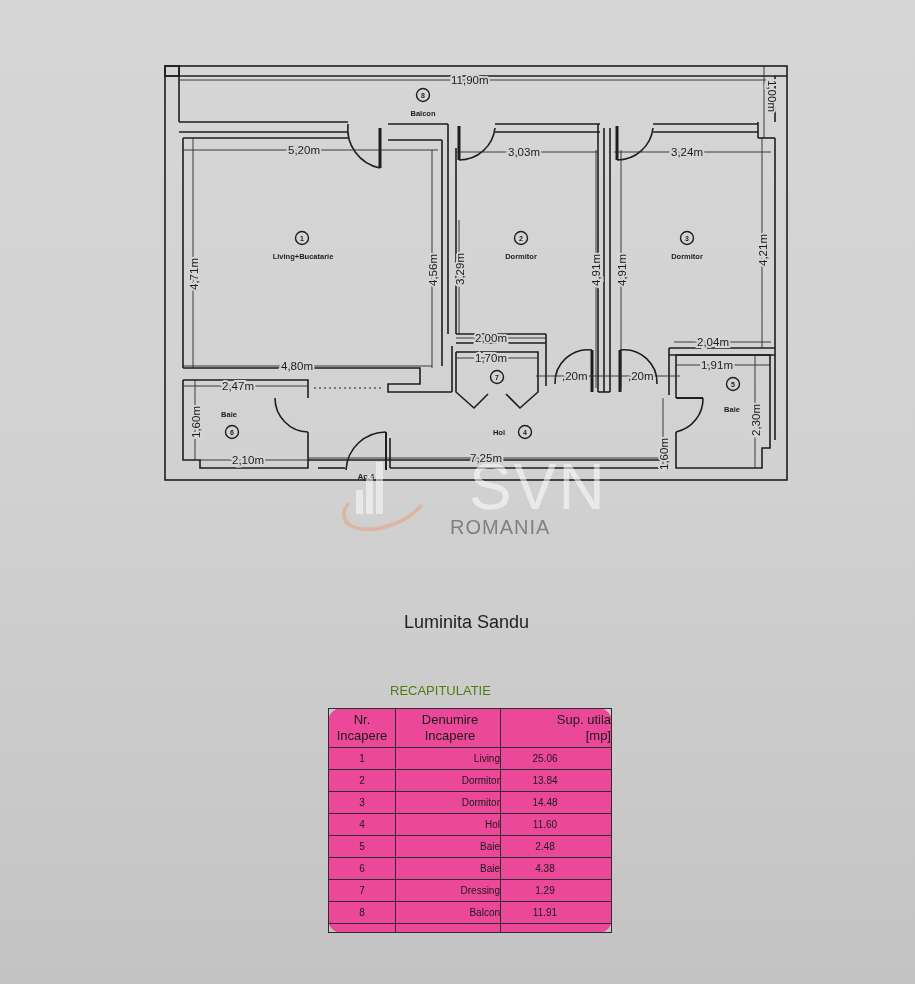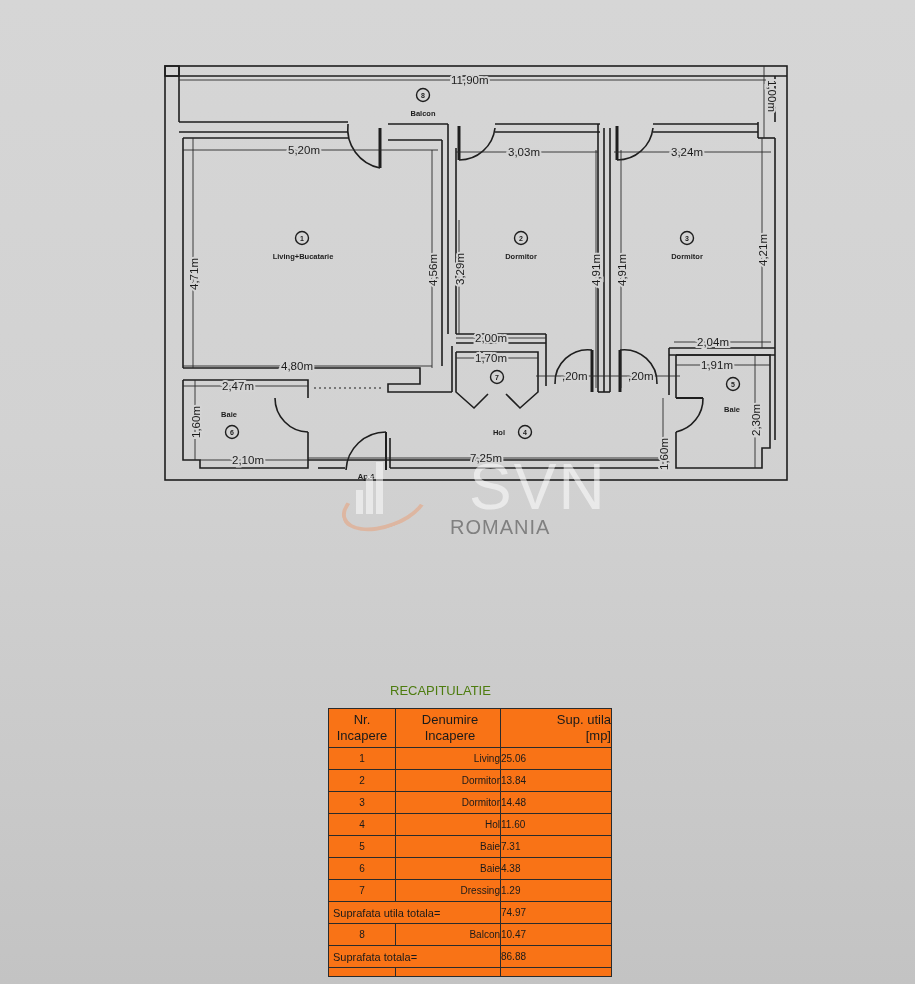--- a/index.html
+++ b/index.html
@@ -16,26 +16,26 @@
   .wm { position:absolute; left:330px; top:448px; width:260px; height:110px; pointer-events:none; }
   .wm-svn { position:absolute; left:98px; top:2px; font-size:64px; color:#ffffff; opacity:0.55; letter-spacing:2px; font-family:"Liberation Sans", sans-serif;margin-left:41px; }
   .wm-ro { position:absolute; left:120px; top:68px; font-size:20px; color:#737373; opacity:0.85; letter-spacing:1px; font-family:"Liberation Sans", sans-serif; }
   .wm-arc { position:absolute; left:10px; top:32px; width:82px; height:40px; border:4px solid #e8a27c; border-radius:50%; opacity:0.55; border-top-color:transparent; border-right-color:transparent; transform:rotate(-20deg); }
   .wm-bars { position:absolute; left:26px; top:8px; width:40px; height:58px; }
   .wm-bars span { position:absolute; bottom:0; width:7px; background:#ffffff; opacity:0.5; }
   .sig { position:absolute; left:404px; top:612px; font-family:"Liberation Sans", sans-serif; color:#222; }
   .sig-name { font-size:18px; margin-bottom:8px; }
   .sig-line { font-size:18px; line-height:22px; }
   .recap { position:absolute; left:390px; top:683px; font-size:13px; font-family:"Liberation Sans", sans-serif; color:#4d7c0f; }
-  table.t { position:absolute; left:328px; top:708px; border-collapse:collapse; font-family:"Liberation Sans", sans-serif; color:#1a1a1a; background:#f97316; }
+  table.t { position:absolute; left:328px; top:708px; border-collapse:collapse; font-family:"Liberation Sans", sans-serif; color:#1a1a1a; background:#ec4899;border-radius:14px; }
   table.t td, table.t th { border:1.5px solid #2b2b2b; padding:0; }
   table.t th { font-weight:normal; font-size:13px; line-height:16px; height:38px; }
   .c1 { width:66px; text-align:center; font-size:10px; }
   .c2 { width:98px; text-align:right; padding-left:6px !important; font-size:10px; }
-  .c3 { width:88px; text-align:left; padding-right:22px !important; font-size:10px; }
+  .c3 { width:88px; text-align:center; padding-right:22px !important; font-size:10px; }
   table.t tr.r td { height:21px; }
   .th2 { text-align:center; padding-left:4px !important; }
   .tot { text-align:left; padding-left:4px !important; font-size:11px; }
   .tail td { height:8px; }
 </style>
 </head>
 <body>
 
 <svg id="plan" width="915" height="500" viewBox="0 0 915 500">
   <g stroke="#1e1e1e" fill="none" stroke-width="1.6">
@@ -200,20 +200,21 @@
   <div class="wm-bars">
     <span style="left:0;height:24px"></span>
       <span style="left:10px;height:38px"></span>
       <span style="left:20px;height:52px"></span>
   </div>
   <div class="wm-svn">SVN</div>
   <div class="wm-ro">ROMANIA</div>
 </div>
 
 <div class="sig">
+  <div class="sig-name">Luminita Sandu</div>
 </div>
 
 <div class="recap">RECAPITULATIE</div>
 
 <table class="t">
   <tbody>
       <tr>
     <th class="c1" style="font-size:13px"><span>Nr.</span><br><span>Incapere</span></th>
     <th class="c2 th2" style="font-size:13px"><span>Denumire</span><br><span>Incapere</span></th>
     <th style="width:88px;text-align:right;font-size:13px"><span>Sup. utila</span><br><span>[mp]</span></th>
@@ -234,44 +235,36 @@
         <td class="c3">14.48</td>
       </tr>
   <tr class="r">
         <td class="c1">4</td>
         <td class="c2">Hol</td>
         <td class="c3">11.60</td>
       </tr>
   <tr class="r">
         <td class="c1">5</td>
         <td class="c2">Baie</td>
-        <td class="c3">7.31</td>
+        <td class="c3">2.48</td>
       </tr>
   <tr class="r">
         <td class="c1">6</td>
         <td class="c2">Baie</td>
         <td class="c3">4.38</td>
       </tr>
   <tr class="r">
         <td class="c1">7</td>
         <td class="c2">Dressing</td>
         <td class="c3">1.29</td>
       </tr>
   <tr class="r">
-        <td colspan="2" class="tot">Suprafata utila totala=</td>
-        <td class="c3">74.97</td>
-      </tr>
-  <tr class="r">
         <td class="c1">8</td>
         <td class="c2">Balcon</td>
-        <td class="c3">10.47</td>
-      </tr>
-  <tr class="r">
-        <td colspan="2" class="tot">Suprafata totala=</td>
-        <td class="c3">86.88</td>
+        <td class="c3">11.91</td>
       </tr>
   <tr class="tail">
         <td class="c1"></td>
         <td class="c2"></td>
         <td></td>
       </tr>
 </tbody>
   </table>
 
 </body></html>

